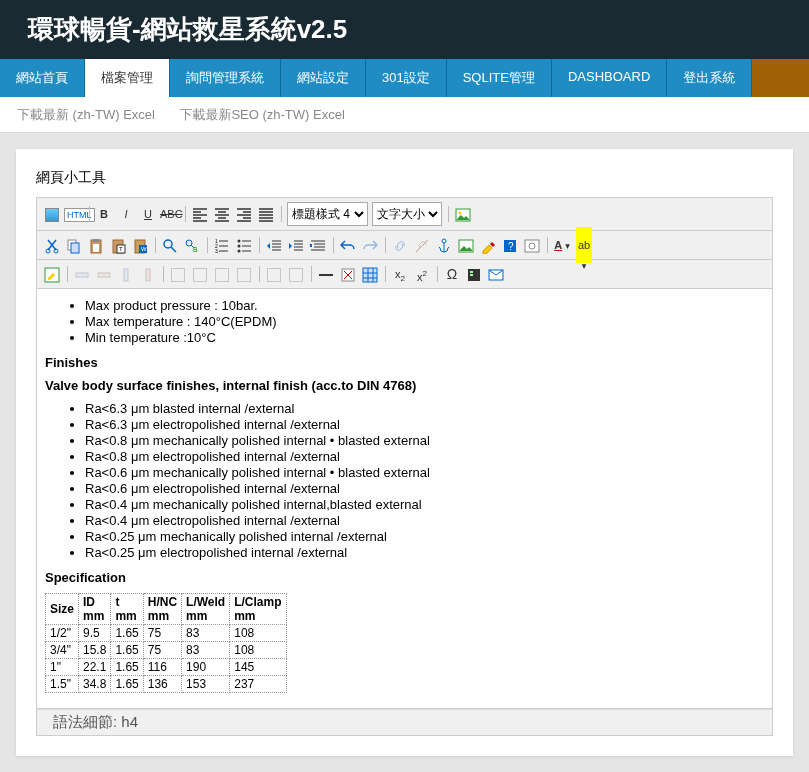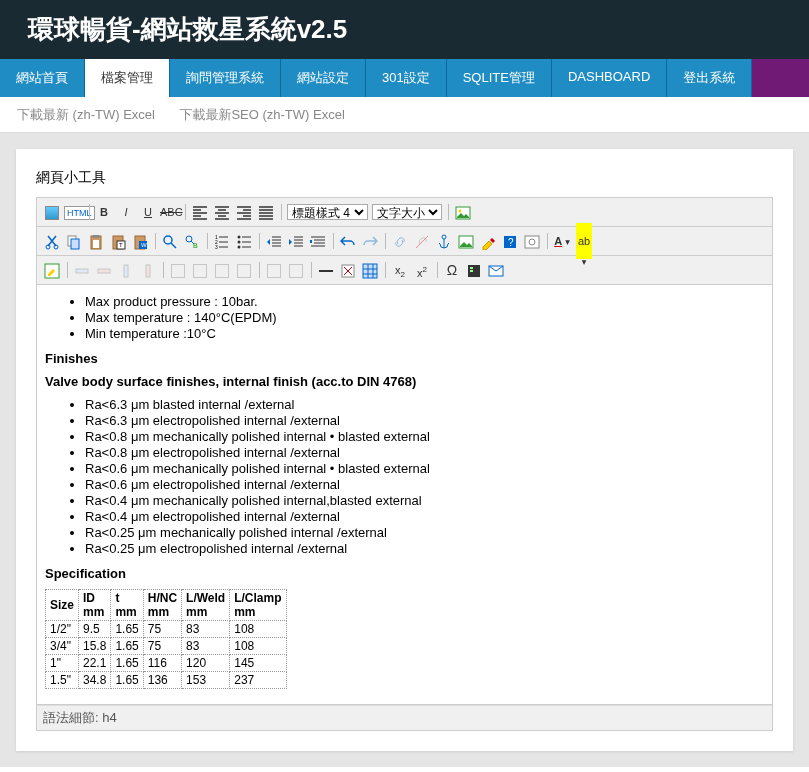--- a/index.html
+++ b/index.html
@@ -1,43 +1,43 @@
 <!DOCTYPE html>
 <html><head>
 <meta charset="utf-8">
 <style>
 *{margin:0;padding:0;box-sizing:border-box}
 body{font-family:Arial,"Microsoft JhengHei",sans-serif;background:#fff}
 .header{background:#1a2a33;color:#fff;padding:12px 28px}
 .header h1{font-size:26px;font-weight:bold}
-.navbar{display:flex;background:#701a75}
+.navbar{display:flex;background:#a16207}
 .nav-item{padding:10px 16px;color:#fff;background:#1f8dc4;border-right:1px solid #0a6a9b;font-size:13px;cursor:pointer;white-space:nowrap}
 .nav-item.active{background:#fff;color:#333}
 .subnav{background:#fff;padding:8px 17px;border-bottom:1px solid #ddd}
 .subnav a{color:#888;font-size:13px;margin-right:20px;text-decoration:none}
 .page-bg{background:#e5e5e5;padding:16px}
 .editor-panel{background:#fff;padding:20px;box-shadow:0 1px 3px rgba(0,0,0,0.1)}
 .section-label{font-size:14px;margin-bottom:10px}
 .toolbar{border:1px solid #ccc;background:#f0f0f0;padding:3px 4px;font-size:0}
 .toolbar+.toolbar{border-top:none}
 .tb{display:inline-block;width:20px;height:20px;margin:1px;vertical-align:middle;font-size:11px;line-height:20px;text-align:center;cursor:pointer;color:#333}
 .tb.sep{width:6px;cursor:default;position:relative}
 .tb.sep::after{content:"";position:absolute;left:3px;top:2px;bottom:2px;width:1px;background:#bbb}
 .tb svg{width:16px;height:16px;vertical-align:middle}
 .sel{display:inline-block;vertical-align:middle;margin:1px 2px}
-.sel select{font-size:12px;height:16px;border:1px solid #aaa;background:#fff}
+.sel select{font-size:12px;height:24px;border:1px solid #aaa;background:#fff}
 .htm{border:1px solid #999;background:#fff;font-size:9px;font-family:Arial;padding:1px 2px;color:#06c}
 .editor-body{border:1px solid #ccc;border-top:none;padding:8px 8px 0 8px;font-family:Verdana,Arial,sans-serif;font-size:13px;color:#000;height:420px;overflow:hidden}
 .editor-body ul{margin-left:40px;margin-bottom:10px}
 .editor-body li{margin:1px 0}
 .editor-body h4{font-size:13px;margin:8px 0}
 .spec-table{border-collapse:collapse;margin-top:4px}
 .spec-table th,.spec-table td{border:1px dotted #999;padding:1px 4px;font-size:12px;text-align:left}
 .spec-table th{font-weight:bold}
-.status-bar{border:1px solid #ccc;border-top:1px solid #ddd;background:#f0f0f0;font-size:13px;padding:3px 6px;color:#555}
+.status-bar{border:1px solid #ccc;border-top:1px solid #ddd;background:#f0f0f0;font-size:15px;padding:3px 16px;color:#555}
 .ico-box{width:14px;height:14px;border:1px solid #888;display:inline-block;vertical-align:middle}
 </style>
 </head>
 <body>
 
 <div class="header">
   <h1>環球暢貨-網站救星系統v2.5</h1>
 </div>
 
 <div class="navbar" id="navbar">
@@ -294,21 +294,21 @@
               <td>1.65</td>
               <td>75</td>
               <td>83</td>
               <td>108</td>
             </tr>
             <tr>
               <td>1"</td>
               <td>22.1</td>
               <td>1.65</td>
               <td>116</td>
-              <td>120</td>
+              <td>190</td>
               <td>145</td>
             </tr>
             <tr>
               <td>1.5"</td>
               <td>34.8</td>
               <td>1.65</td>
               <td>136</td>
               <td>153</td>
               <td>237</td>
             </tr>

